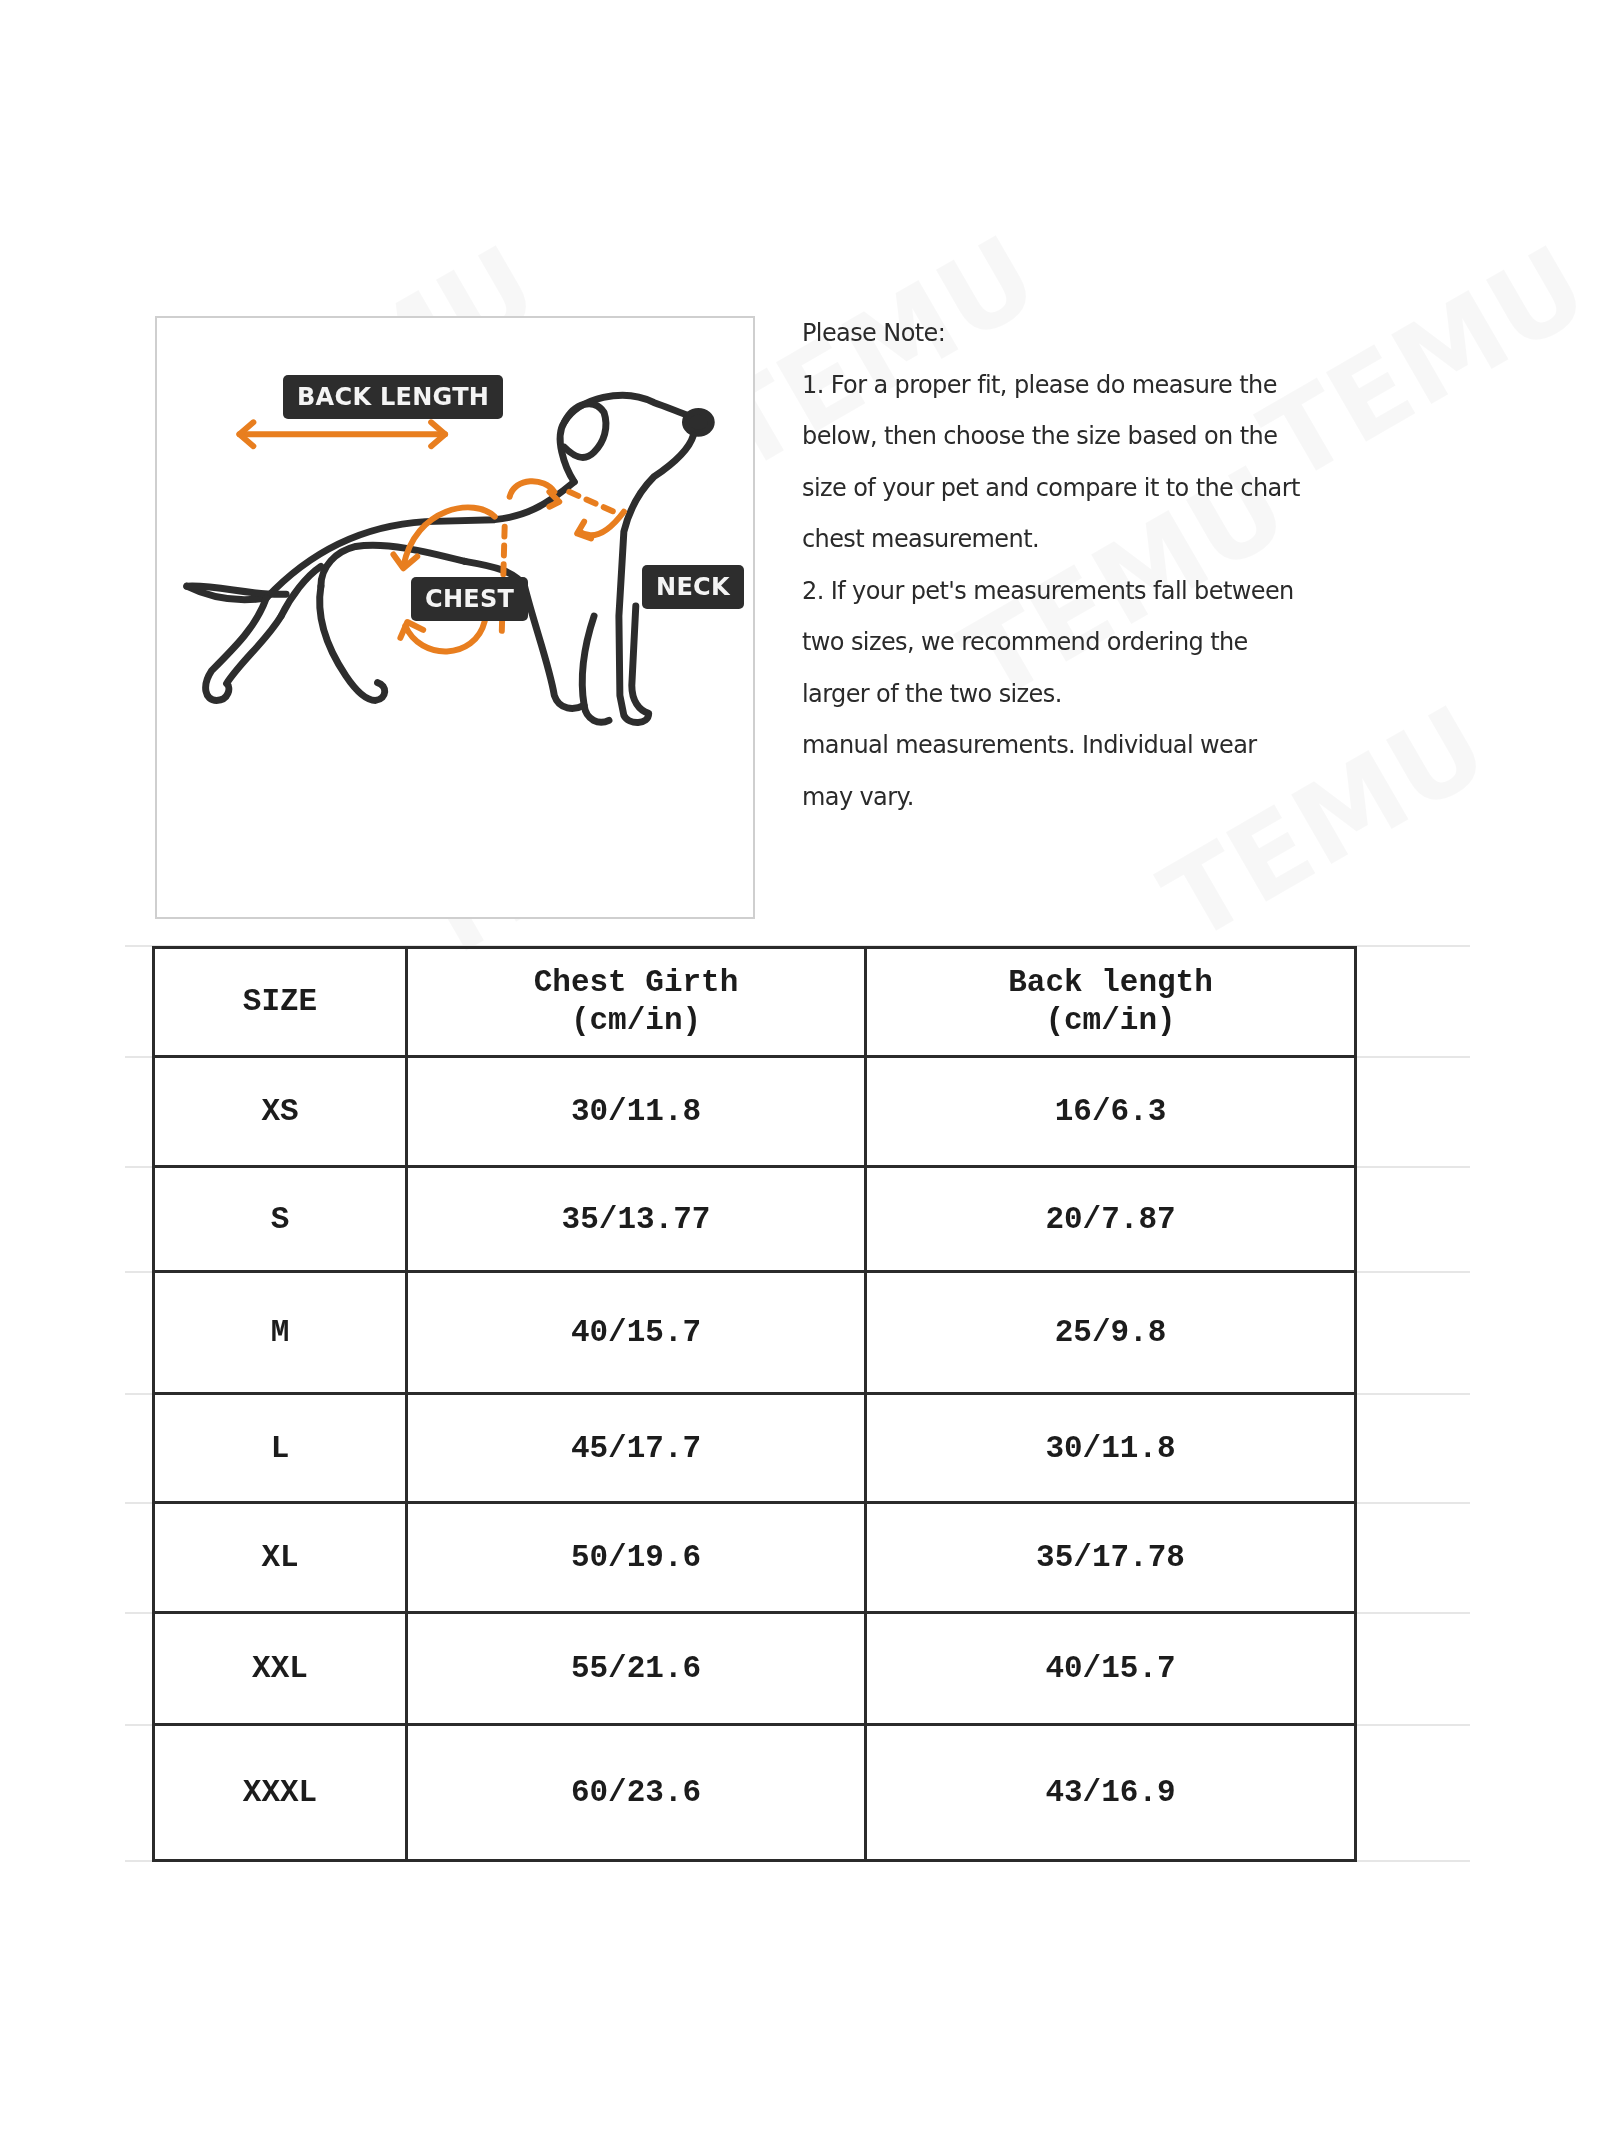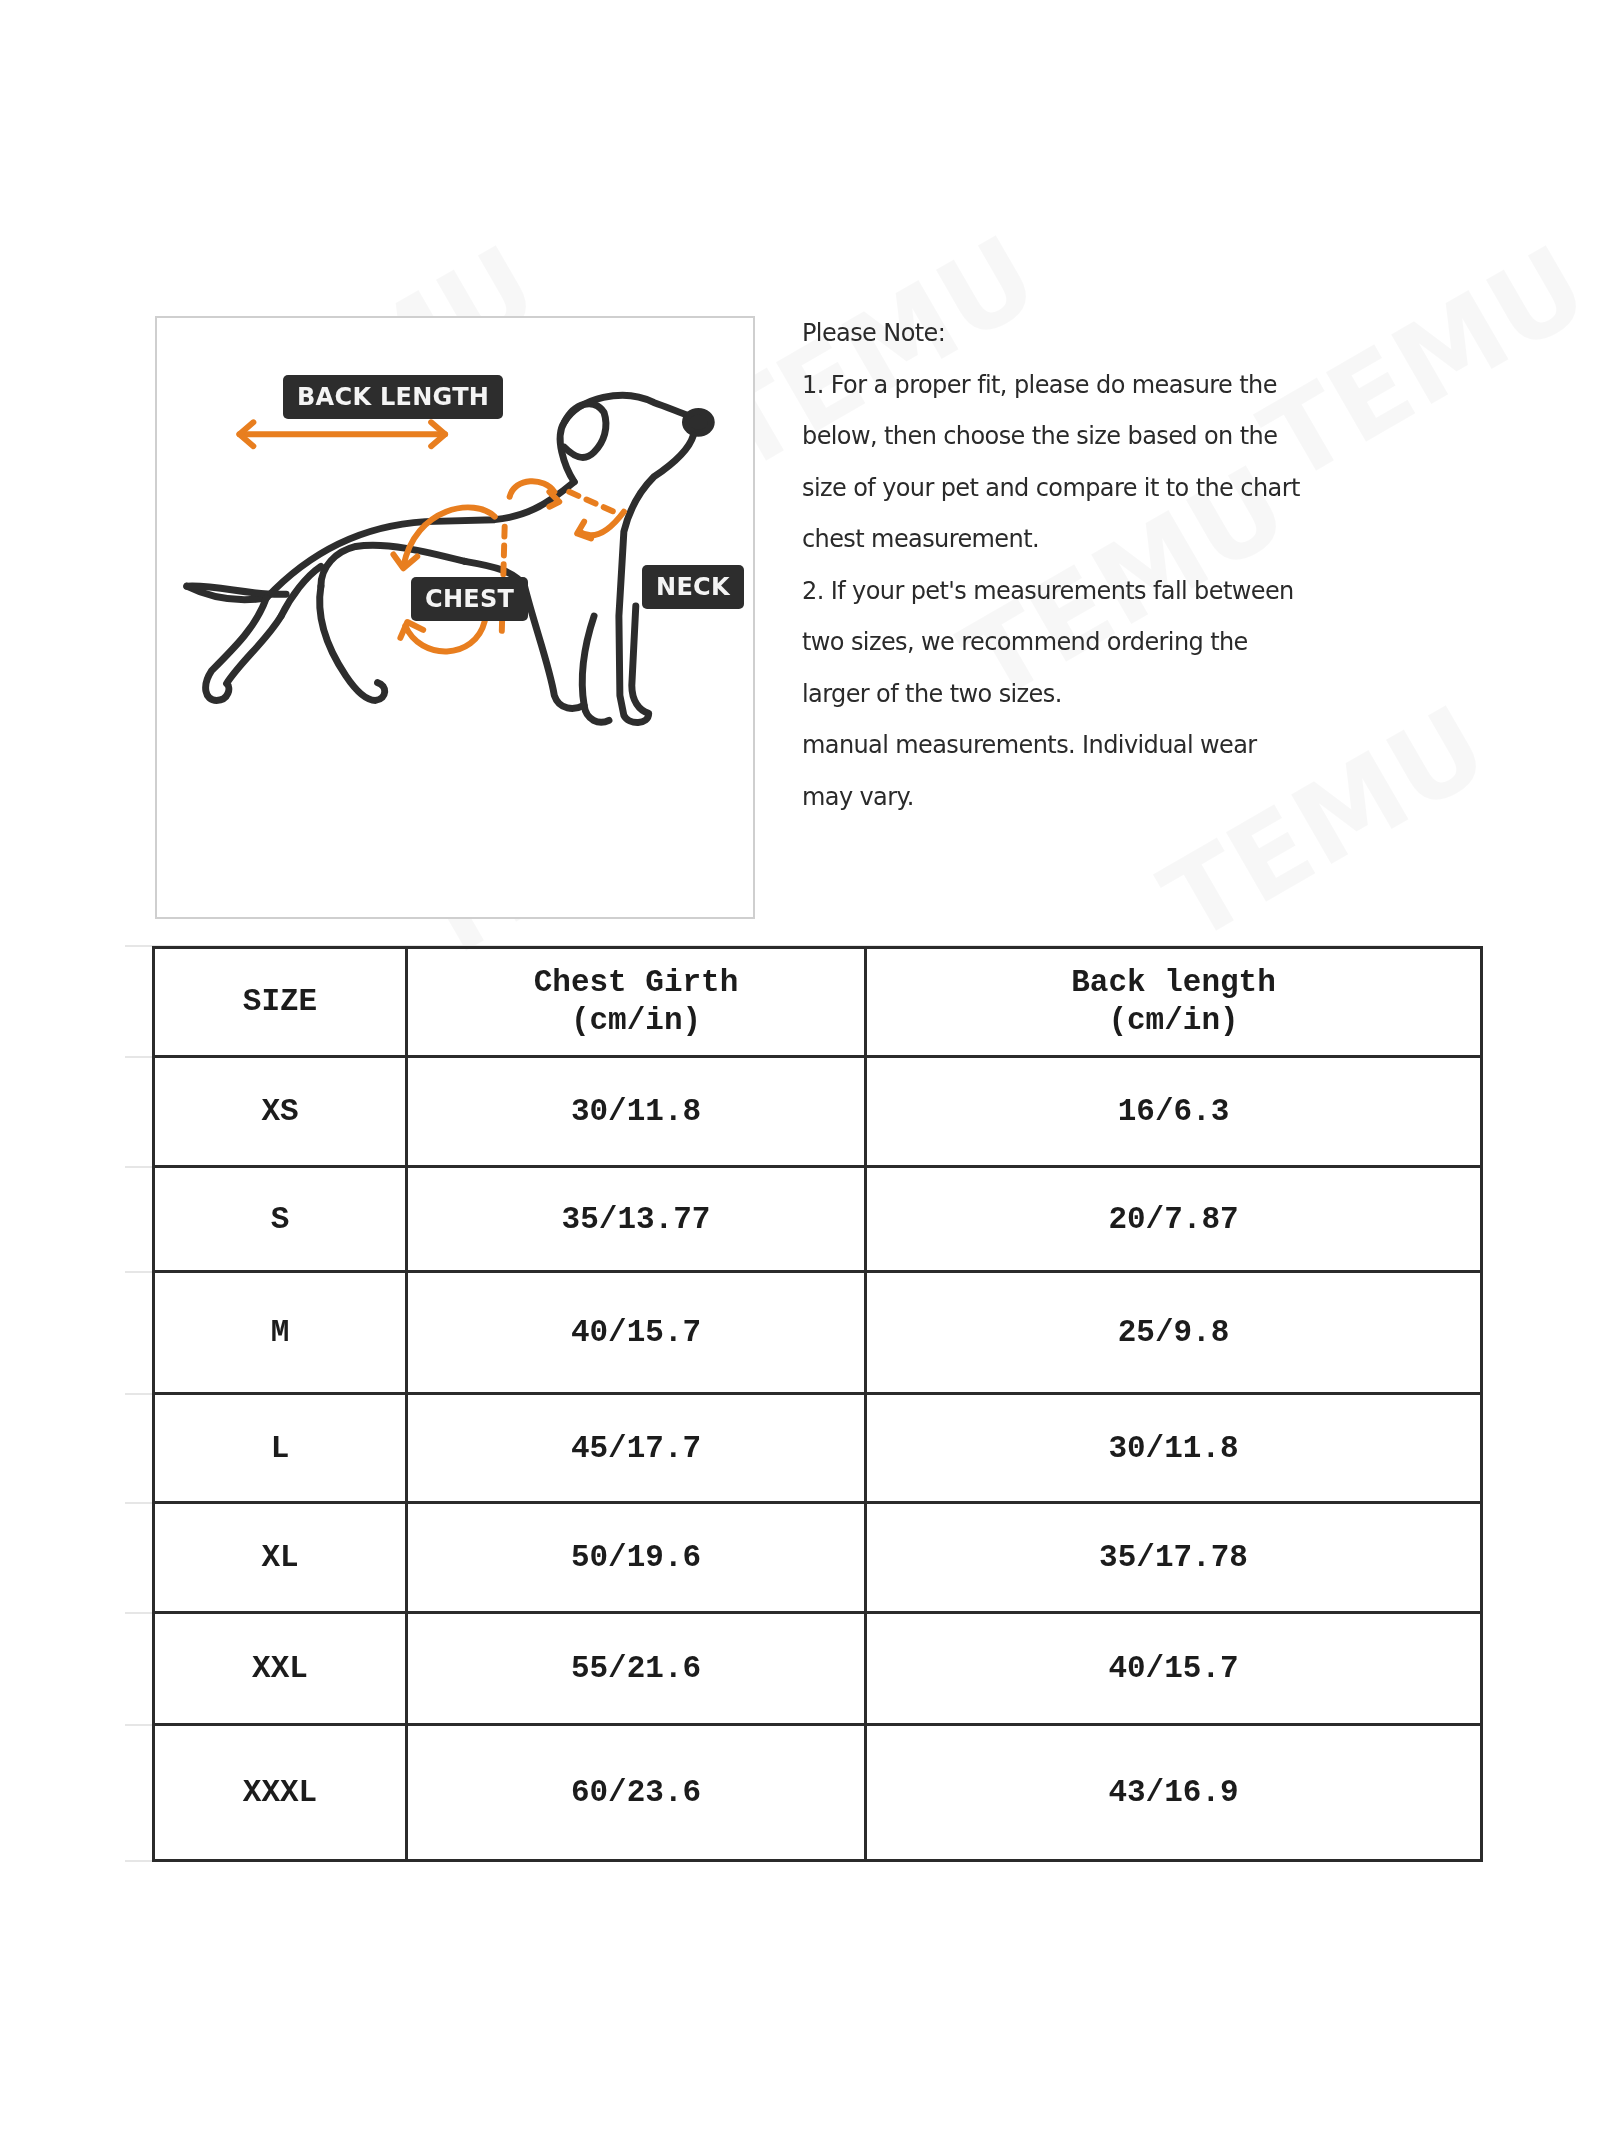--- a/index.html
+++ b/index.html
@@ -3,21 +3,21 @@
 <meta charset="utf-8">
 <style>
   html, body { margin:0; padding:0; background:#fff; }
   body { width:1600px; height:2133px; position:relative; overflow:hidden; font-family:"Liberation Sans", sans-serif; }
   .diagram-box { position:absolute; left:155px; top:316px; width:600px; height:603px; border:2px solid #cfcfcf; box-sizing:border-box; background:#fff; }
   .diagram-box svg { position:absolute; left:0; top:0; width:100%; height:100%; }
   .tag { position:absolute; background:#2d2d2d; color:#f4f4f4; font-family:"DejaVu Sans", sans-serif; font-weight:bold; font-size:24px; border-radius:5px; padding:8px 14px; white-space:nowrap; letter-spacing:0.3px; }
   .note { position:absolute; left:802px; top:308px; width:700px; font-family:"DejaVu Sans", sans-serif; font-size:24px; line-height:51.5px; color:#2a2a2a; letter-spacing:-0.6px; }
   .note div { white-space:nowrap; }
   .watermark { position:absolute; color:rgba(0,0,0,0.03); font-size:110px; font-weight:bold; transform:rotate(-30deg); font-family:"DejaVu Sans", sans-serif; pointer-events:none; }
-  table.size-table { position:absolute; left:152px; top:946px; width:1331px; height:914px; border-collapse:collapse; font-family:"Liberation Mono", "DejaVu Sans Mono", monospace; font-weight:bold; color:#1c1c1c;padding-left:46px; }
+  table.size-table { position:absolute; left:152px; top:946px; width:1205px; height:914px; border-collapse:collapse; font-family:"Liberation Mono", "DejaVu Sans Mono", monospace; font-weight:bold; color:#1c1c1c;padding-left:46px; }
   table.size-table td, table.size-table th { border:3px solid #2b2b2b; text-align:center; vertical-align:middle; font-size:31px; font-weight:bold; padding:0; }
   table.size-table th { line-height:38px; }
   .c1 { width:250px; } .c2 { width:456px; }
   .guide-line { position:absolute; height:2px; background:#e6e6e6; }
 </style>
 </head>
 <body>
 
 <div class="watermark" style="left:200px;top:300px;">TEMU</div>
 <div class="watermark" style="left:700px;top:290px;">TEMU</div>

